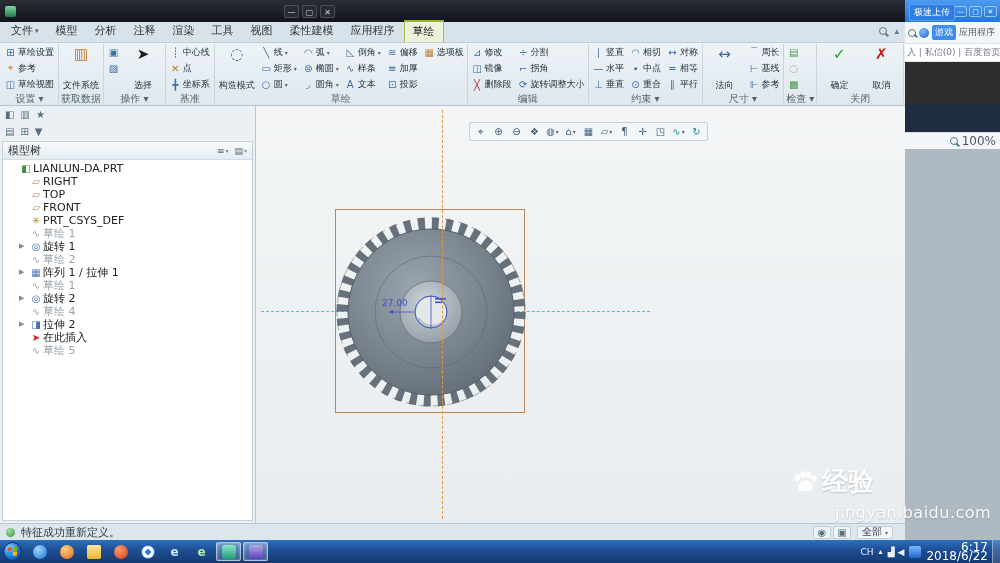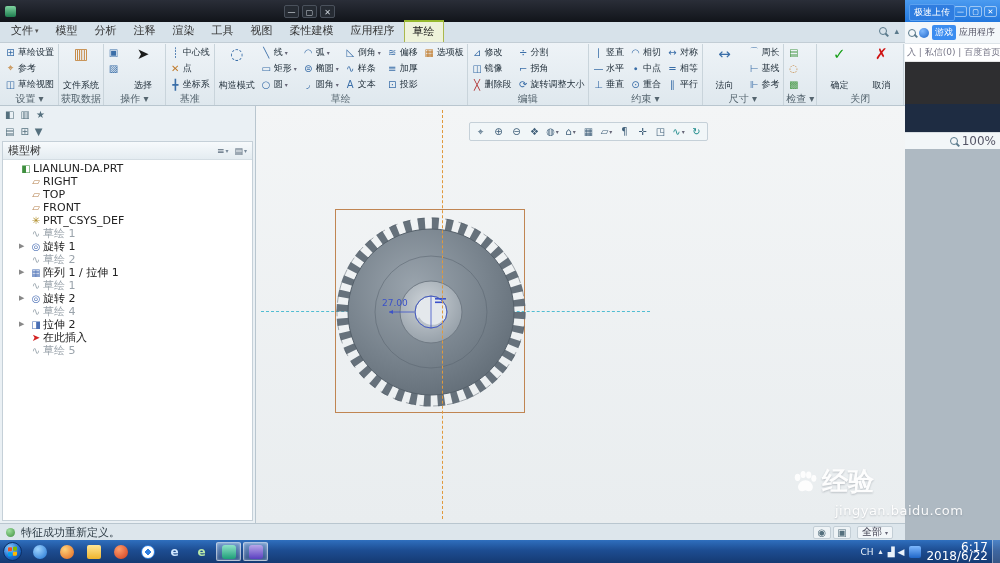--- a/index.html
+++ b/index.html
@@ -86,21 +86,21 @@
   .sp-d1{height:42px;background:#2e2e30;flex:0 0 auto;}
   .sp-d2{height:28px;background:#1e2c42;flex:0 0 auto;}
   .sp-body{flex:1;background:linear-gradient(#93a2af,#c7d0d6);position:relative;}
   .gauge{position:absolute;left:10px;top:301px;width:34px;height:34px;border-radius:50%;background:radial-gradient(circle at 40% 35%,#4db858,#28903a);border:3px solid #7ed07e;color:#fff;font-size:10px;display:flex;align-items:center;justify-content:center;}
   .speeds{position:absolute;left:49px;top:306px;font-size:8px;line-height:11px;white-space:nowrap;}
   .spd-up{color:#c8a42e;}.spd-dn{color:#3f9a2e;}
   .sp-bottom{height:17px;background:#f2f6f8;border-top:1px solid #d8dee2;display:flex;align-items:center;justify-content:flex-end;gap:4px;font-size:12px;color:#556;padding:0 4px;flex:0 0 auto;}
   
   .watermark{position:absolute;left:791px;top:464px;z-index:60;color:#fff;opacity:.92;pointer-events:none;text-shadow:0 1px 2px rgba(80,90,100,.35);}
   .wm-row{display:flex;align-items:center;gap:3px;font-size:26px;font-weight:bold;}
-  .wm-url{font-size:13px;margin:4px 0 0 44px;letter-spacing:.5px;}
+  .wm-url{font-size:16px;margin:4px 0 0 44px;letter-spacing:.5px;}
   
   .taskbar{position:absolute;left:0;top:540px;width:1000px;height:23px;background:linear-gradient(#2f6fbe,#1d4d92 45%,#153a72);display:flex;align-items:center;padding:0 0 0 3px;gap:3px;z-index:70;}
   .orb{width:19px;height:19px;border-radius:50%;background:radial-gradient(circle at 35% 30%,#8fd0ff,#1f6fd0 55%,#0a3f8a);border:1px solid #0c2f66;display:flex;align-items:center;justify-content:center;margin-right:2px;flex:0 0 auto;}
   .orbflag{width:9px;height:9px;display:grid;grid-template-columns:1fr 1fr;grid-template-rows:1fr 1fr;gap:1px;transform:skewY(-6deg);}
   .orbflag i{border-radius:1px;}
   .of1{background:#f25022}.of2{background:#7fba00}.of3{background:#00a4ef}.of4{background:#ffb900}
   .tapps{display:flex;gap:2px;align-items:center;}
   .tapp{width:25px;height:19px;border-radius:2px;display:flex;align-items:center;justify-content:center;}
   .tapp.open{background:linear-gradient(rgba(255,255,255,.35),rgba(255,255,255,.12));border:1px solid rgba(255,255,255,.55);box-shadow:inset 0 0 3px rgba(255,255,255,.45);}
   .tico{width:14px;height:14px;display:flex;align-items:center;justify-content:center;font-size:12px;font-weight:bold;}

